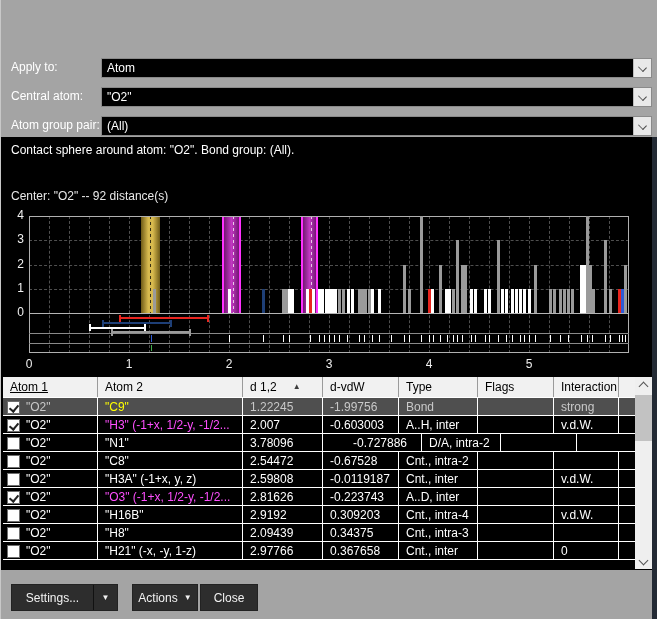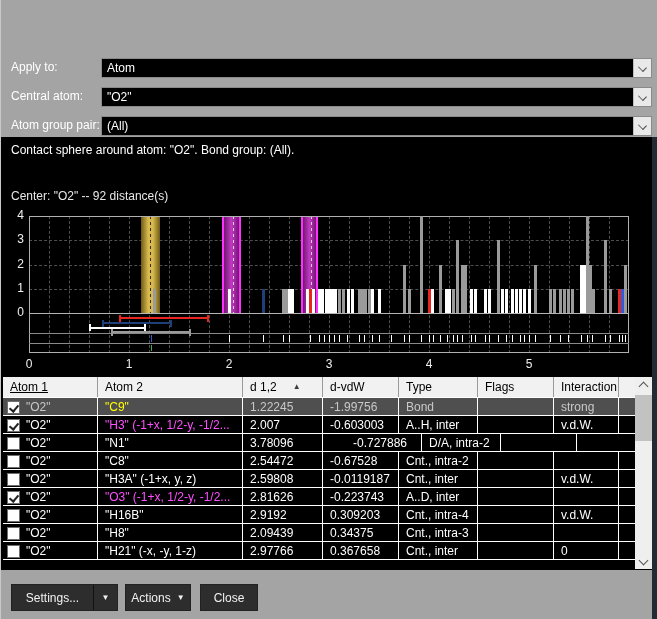--- a/index.html
+++ b/index.html
@@ -399,21 +399,21 @@
         </div>
       </div>
   </div>
 
   <div class="footer">
     <div class="btn" style="left:10px; width:107px; justify-content:space-between;">
       <span style="flex:1; text-align:center;">Settings...</span>
       <span class="dsep"></span>
       <span style="width:23px; text-align:center; font-size:8px;">▼</span>
     </div>
-    <div class="btn" style="left:124px; width:66px;">
+    <div class="btn" style="left:131px; width:66px;">
       <span>Actions</span>
       <span class="darr">▼</span>
     </div>
     <div class="btn" style="left:199px; width:58px;">
       <span>Close</span>
     </div>
   </div>
 
   <div class="right-strip"></div>
 </div>

